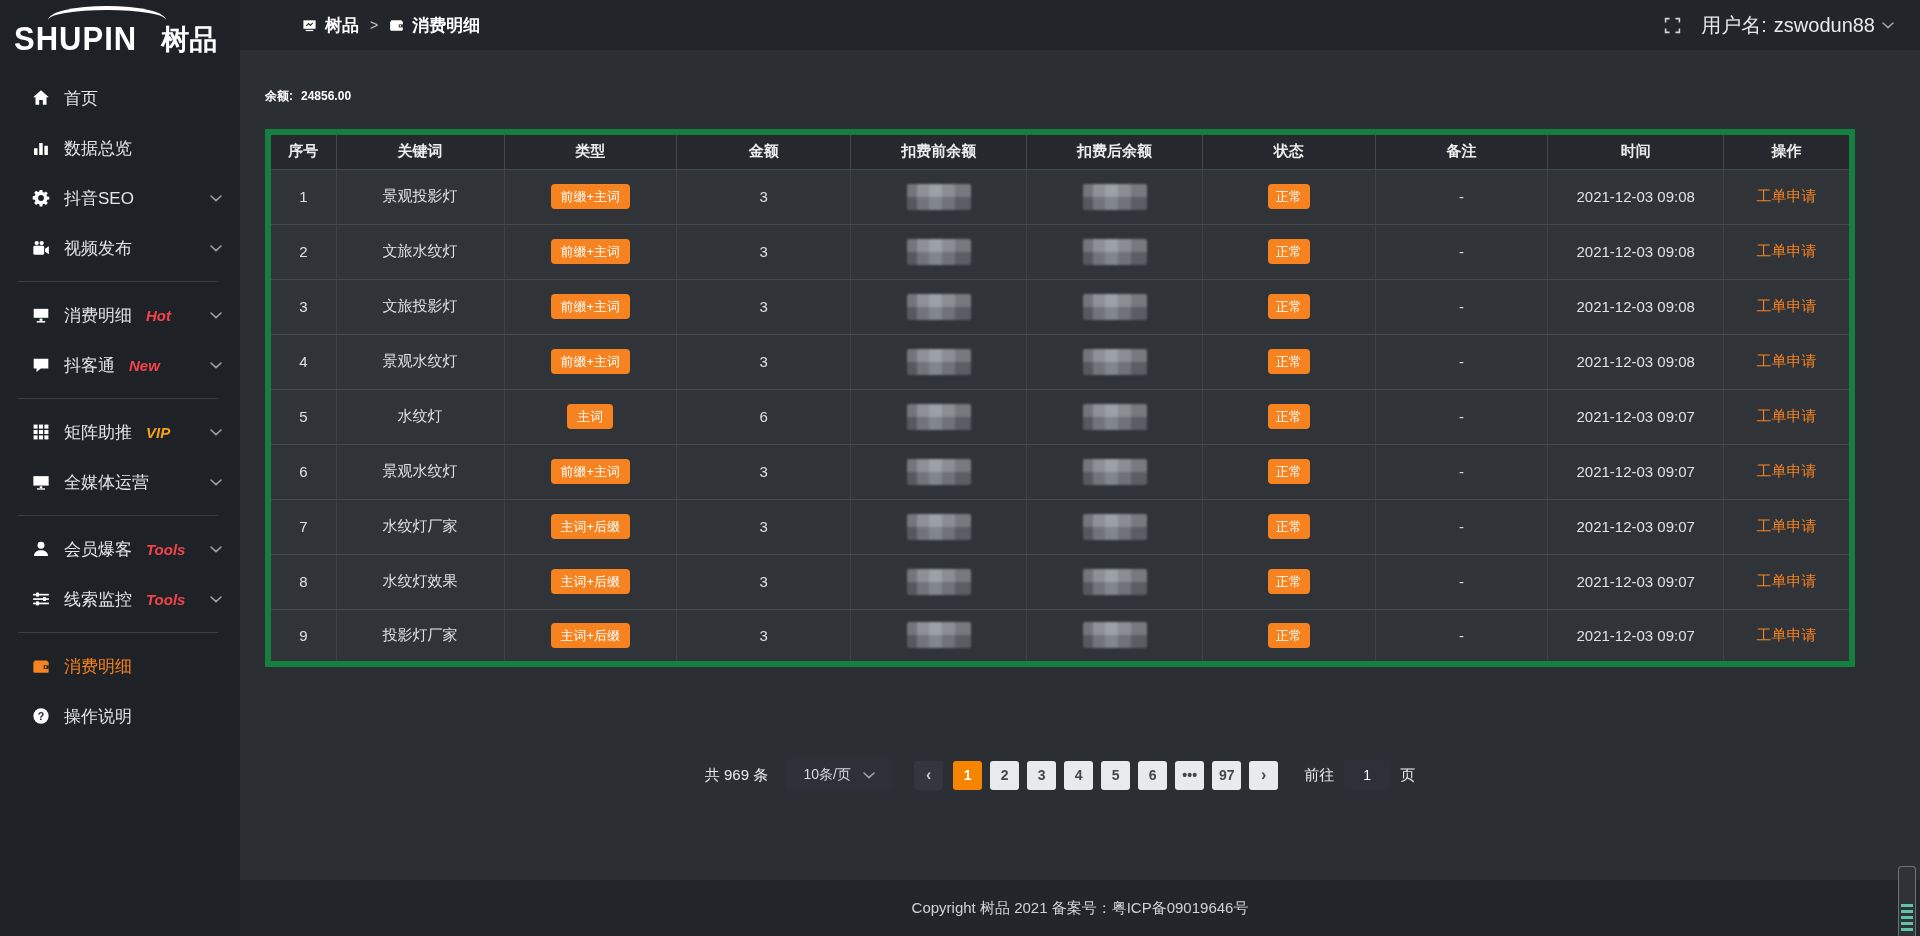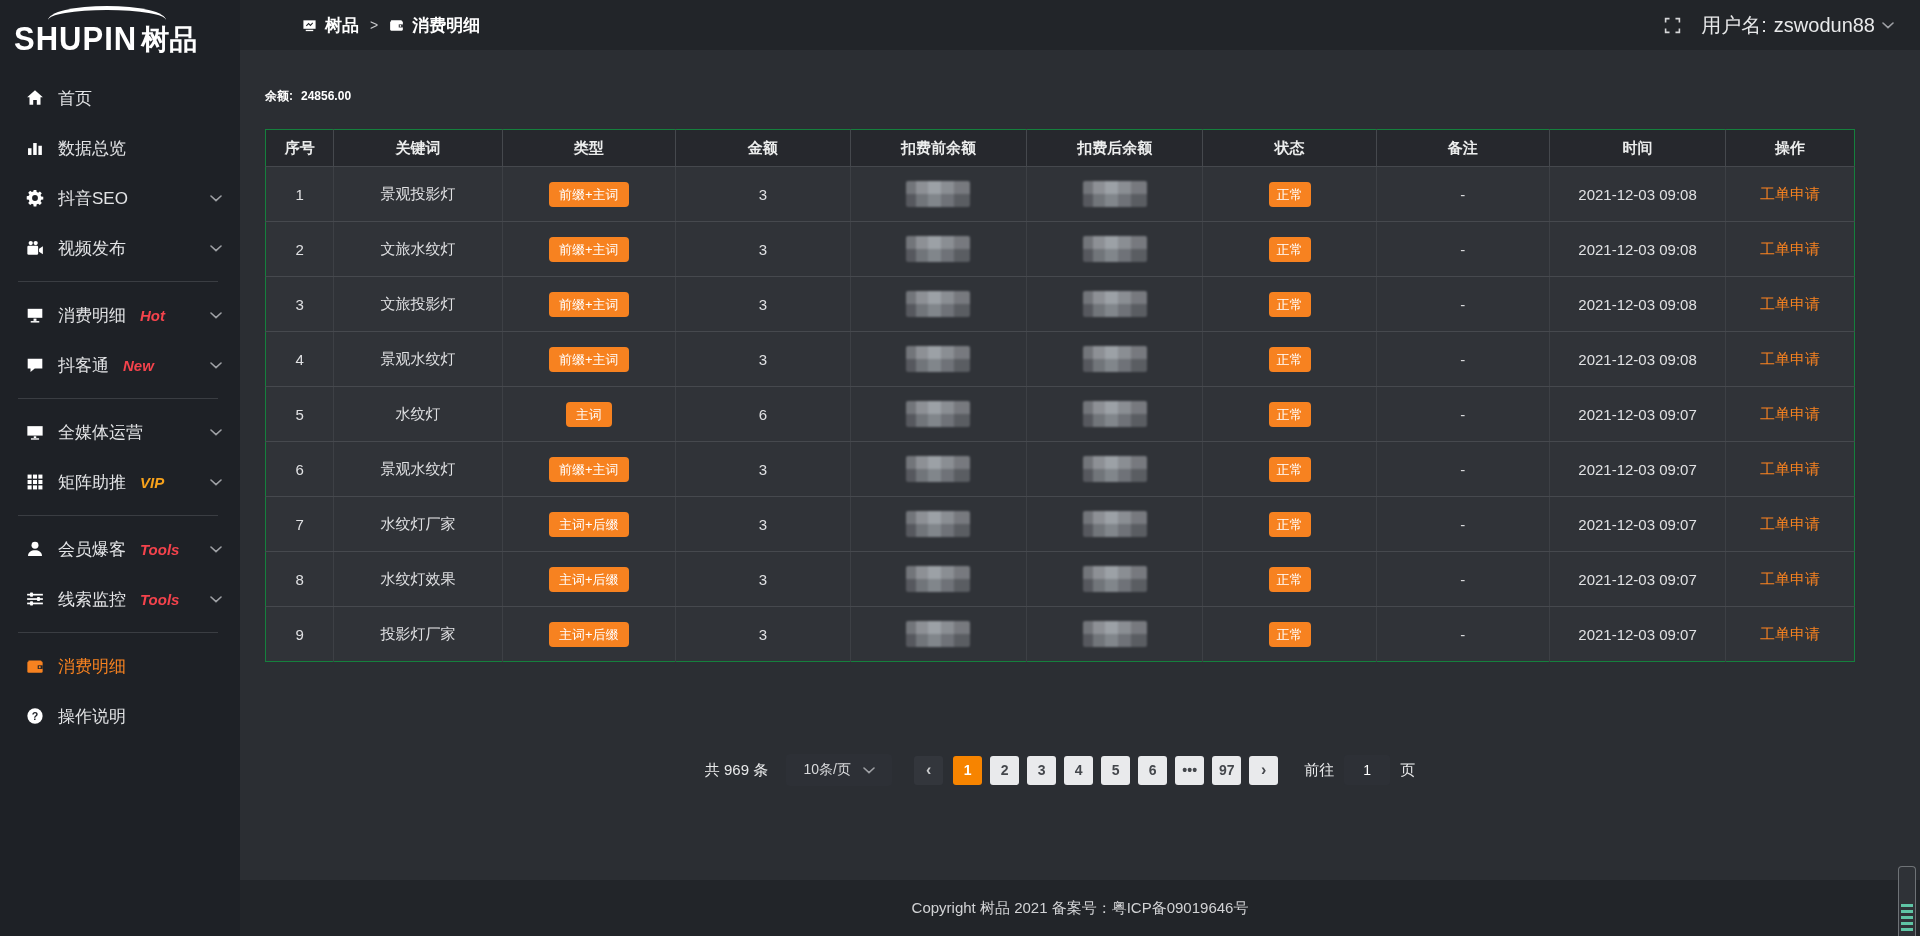--- a/index.html
+++ b/index.html
@@ -6,26 +6,26 @@
   html,body { width:1920px; height:936px; overflow:hidden; }
   body {
     font-family:"Liberation Sans","DejaVu Sans",sans-serif;
     background:#2b2e33; color:#e3e4e6; display:flex;
   }
   
   .sidebar { width:240px; min-width:240px; background:#1e2126; position:relative; z-index:2; }
   .logo { padding:6px 8px 0 14px; color:#fff; }
   .logo-arc { width:118px; height:14px; border-top:4px solid #fff;
               border-radius:50% 50% 0 0 / 100% 100% 0 0; margin:0 0 1px 34px; }
-  .logo-row { display:flex; align-items:center; gap:4px; }
+  .logo-row { display:flex; align-items:center; gap:24px; }
   .logo-en { font-size:31px; font-weight:bold; letter-spacing:1px; transform:scaleY(1.05); }
   .logo-cn { font-size:28px; font-weight:bold; }
   .menu { margin-top:14px; }
   .menu-item { height:50px; display:flex; align-items:center; padding:0 18px 0 25px;
-               cursor:pointer; color:#e3e4e6; }
+               cursor:pointer; color:#e3e4e6;margin-left:6px; }
   .mi-icon { width:20px; display:flex; align-items:center; justify-content:center;
              margin-right:13px; color:#fff; }
   .mi-label { font-size:17px; }
   .mi-badge { font-style:italic; font-weight:bold; font-size:15px; margin-left:14px; }
   .mi-badge.red { color:#f4434c; }
   .mi-badge.gold { color:#f7a21b; }
   .mi-chevron { margin-left:auto; color:#9ea0a4; display:flex; }
   .menu-item.active, .menu-item.active .mi-icon { color:#f78220; }
   .menu-divider { height:1px; background:#3a3d42; margin:8px 22px 8px 18px; }
   
@@ -38,21 +38,21 @@
   .bc-sep { color:#c9cacc; font-size:14px; font-weight:normal; }
   .topbar-right { margin-left:auto; display:flex; align-items:center; gap:20px;
                   color:#e8e9ea; font-size:20px; }
   .fullscreen-btn { display:flex; color:#d6d7d9; cursor:pointer; }
   .user-dropdown { display:flex; align-items:center; gap:7px; cursor:pointer; }
   
   .content { flex:1; padding:0 65px 0 25px; }
   .balance { margin:38px 0 24px; font-size:12px; font-weight:bold; color:#fff; }
   .balance .bal-value { margin-left:8px; }
   table { width:100%; border-collapse:collapse; table-layout:fixed;
-          background:#303338; border:1px solid #15803d; }
+          background:#303338; border:6px solid #15803d; }
   thead th { background:#26282d; height:37px; font-size:15px; font-weight:bold;
              color:#eceded; border-right:1px solid #45484d; border-bottom:1px solid #45484d; }
   thead th:last-child { border-right:none; }
   tbody td { height:55px; text-align:center; font-size:15px; color:#e0e1e3;
              border-right:1px solid #3d4045; border-bottom:1px solid #46494e; }
   tbody tr:last-child td { border-bottom:none; }
   tbody td:last-child { border-right:none; }
   .type-badge, .status-badge { display:inline-block; background:#f78220; color:#fff;
       font-size:13px; line-height:1; padding:6px 10px; border-radius:4px; }
   .status-badge { padding:6px 8px; }
@@ -188,51 +188,51 @@
           <svg viewBox="0 0 12 7" width="12" height="7">
             <path d="M1 1l5 4.6L11 1" fill="none" stroke="currentColor" stroke-width="1.6" stroke-linecap="round"></path>
           </svg>
         </span>
       </div>
       <div class="menu-divider"></div>
       <div class="menu-item">
         <span class="mi-icon">
           <svg viewBox="0 0 16 16" width="18" height="18">
             <g fill="currentColor">
-              <path d="M1.2 2.8h13.6v8.4H1.2z"></path>
-              <rect x="6.9" y="11.8" width="2.2" height="1.6"></rect>
-              <rect x="4.4" y="13.6" width="7.2" height="1.2"></rect>
-            </g>
-          </svg>
-        </span>
-        <span class="mi-label">全媒体运营</span>
-        <span class="mi-chevron">
-          <svg viewBox="0 0 12 7" width="12" height="7">
-            <path d="M1 1l5 4.6L11 1" fill="none" stroke="currentColor" stroke-width="1.6" stroke-linecap="round"></path>
-          </svg>
-        </span>
-      </div>
-      <div class="menu-item">
-        <span class="mi-icon">
-          <svg viewBox="0 0 16 16" width="18" height="18">
-            <g fill="currentColor">
               <rect x="1.4" y="1.4" width="3.6" height="3.6"></rect>
               <rect x="6.2" y="1.4" width="3.6" height="3.6"></rect>
               <rect x="11" y="1.4" width="3.6" height="3.6"></rect>
               <rect x="1.4" y="6.2" width="3.6" height="3.6"></rect>
               <rect x="6.2" y="6.2" width="3.6" height="3.6"></rect>
               <rect x="11" y="6.2" width="3.6" height="3.6"></rect>
               <rect x="1.4" y="11" width="3.6" height="3.6"></rect>
               <rect x="6.2" y="11" width="3.6" height="3.6"></rect>
               <rect x="11" y="11" width="3.6" height="3.6"></rect>
             </g>
           </svg>
         </span>
         <span class="mi-label">矩阵助推</span>
         <span class="mi-badge gold">VIP</span>
+        <span class="mi-chevron">
+          <svg viewBox="0 0 12 7" width="12" height="7">
+            <path d="M1 1l5 4.6L11 1" fill="none" stroke="currentColor" stroke-width="1.6" stroke-linecap="round"></path>
+          </svg>
+        </span>
+      </div>
+      <div class="menu-item">
+        <span class="mi-icon">
+          <svg viewBox="0 0 16 16" width="18" height="18">
+            <g fill="currentColor">
+              <path d="M1.2 2.8h13.6v8.4H1.2z"></path>
+              <rect x="6.9" y="11.8" width="2.2" height="1.6"></rect>
+              <rect x="4.4" y="13.6" width="7.2" height="1.2"></rect>
+            </g>
+          </svg>
+        </span>
+        <span class="mi-label">全媒体运营</span>
         <span class="mi-chevron">
           <svg viewBox="0 0 12 7" width="12" height="7">
             <path d="M1 1l5 4.6L11 1" fill="none" stroke="currentColor" stroke-width="1.6" stroke-linecap="round"></path>
           </svg>
         </span>
       </div>
       <div class="menu-divider"></div>
       <div class="menu-item">
         <span class="mi-icon">
           <svg viewBox="0 0 16 16" width="18" height="18">

